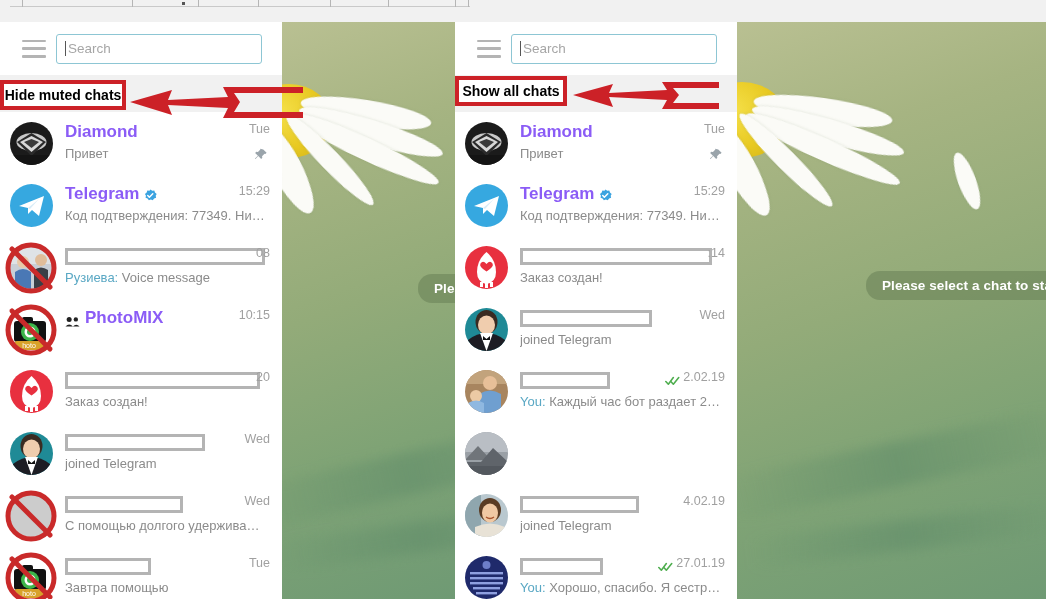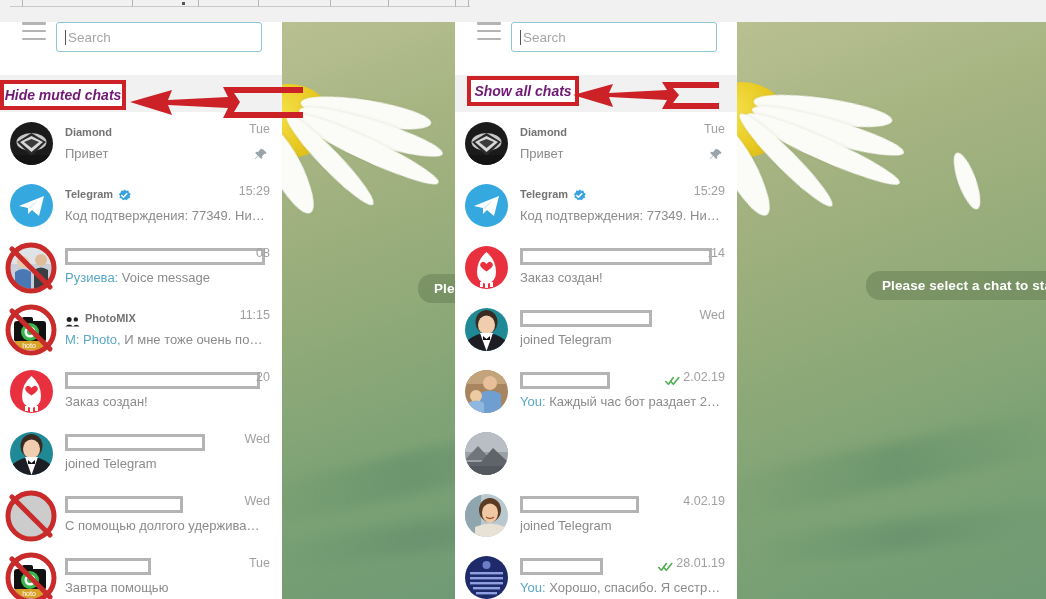--- a/index.html
+++ b/index.html
@@ -63,21 +63,21 @@
     letter-spacing:0.1px;
   }
 
   
   .sidebar {
     position:absolute; top:0; left:0; width:282px; height:577px;
     background:#ffffff; overflow:hidden;
   }
   .sb-header {
     position:relative; height:53px; background:#ffffff;
-    display:flex; padding:0 10px;
+    display:flex; align-items:center; padding:0 10px;
   }
   .hamburger { width:24px; height:18px; margin-left:12px; margin-right:10px;
     display:flex; flex-direction:column; justify-content:space-between; cursor:pointer; }
   .hamburger span { display:block; height:2.5px; background:#b4b4b4; border-radius:1px; }
   .search-box {
     flex:1; height:30px; border:1px solid #8dc6d4; border-radius:3px;
     background:#fff; display:flex; align-items:center; padding:0 8px; margin-right:10px;
     position:relative;
   }
   .caret { width:1px; height:15px; background:#555; margin-right:2px; }
@@ -86,21 +86,21 @@
   .filter-row {
     height:37px; background:#f1f1f1; position:relative;
   }
 
   .chat-list { position:absolute; top:90px; left:0; right:0; bottom:0; overflow:hidden; background:#fff; }
   .chat-item { position:relative; height:62px; display:flex; align-items:center; padding:0 12px 0 10px; }
   .avatar-wrap { position:relative; width:43px; height:43px; flex:0 0 43px; margin-right:12px; }
   .avatar { width:43px; height:43px; border-radius:50%; overflow:hidden; position:relative; }
   .ci-body { flex:1; min-width:0; position:relative; height:43px; }
   .ci-top { display:flex; align-items:center; height:21px; }
-  .ci-name { font-size:11px; font-weight:bold; color:#737373; white-space:nowrap; overflow:hidden; }
+  .ci-name { font-size:17px; font-weight:bold; color:#8b5cf6; white-space:nowrap; overflow:hidden; }
   .ci-sub { font-size:13px; color:#8b8b8b; white-space:nowrap; overflow:hidden; text-overflow:ellipsis; margin-top:3px; }
   .ci-sub .who { color:#5aa8c4; }
   .ci-right { position:absolute; right:0; top:0; text-align:right; display:flex; align-items:center; gap:3px; }
   .ci-time { font-size:12.5px; color:#a0a0a0; white-space:nowrap; }
   .verified { display:inline-block; width:13px; height:13px; margin-left:5px; }
   .pin { position:absolute; right:2px; top:26px; width:14px; height:14px; }
   .group-icon { display:inline-block; width:15px; height:11px; margin-right:5px; }
   .checks { display:inline-block; width:15px; height:10px; }
 
   
@@ -109,21 +109,21 @@
     background:#ffffff; border:3px solid #b4b4b4;
   }
 
   
   .noentry { position:absolute; left:-9px; top:-8px; width:60px; height:60px; pointer-events:none; }
 
   
   .anno-box {
     position:absolute; border:4px solid #cc2127; background:#ffffff;
     display:flex; align-items:center; justify-content:center;
-    font-weight:bold; color:#701a75; z-index:40;font-style:italic;
+    font-weight:bold; color:#000000; z-index:40;
   }
   .anno-arrow { position:absolute; z-index:40; pointer-events:none; }
 </style>
 </head>
 <body>
 
 <div id="root">
 
   <div class="top-strip">
     <div class="ruler"></div>
@@ -262,24 +262,23 @@
             <div class="ci-body">
               <div class="ci-top">
                 <span class="group-icon"><svg viewBox="0 0 18 13" width="15" height="11">
   <circle cx="5" cy="4" r="3" fill="#222"></circle>
                     <circle cx="13" cy="4" r="2.6" fill="#222"></circle>
   <path d="M0.5 12.5 q4.5 -5 9 0 z" fill="#222"></path>
                     <path d="M9.5 12.5 q4 -4.3 8 0 z" fill="#222"></path>
 </svg></span>
                 <span class="ci-name">PhotoMIX</span>
                 <div class="ci-right">
-                  <span class="ci-time">11:15</span>
-                </div>
-              </div>
-              <div class="ci-sub"><span class="who">M: Photo, </span>И мне тоже очень по…</div>
+                  <span class="ci-time">10:15</span>
+                </div>
+              </div>
             </div>
           </div>
           <div class="chat-item">
             <div class="avatar-wrap">
               <div class="avatar"><svg width="43" height="43" viewBox="0 0 43 43">
                   <rect width="43" height="43" fill="#e8303f"></rect>
        <path d="M21.5 6 Q31 14 31 26 Q31 36 21.5 38 Q12 36 12 26 Q12 14 21.5 6 Z" fill="#ffffff"></path>
        <path d="M21.5 18 q-3.5 -4 -6 -0.5 q-2 3 6 8 q8 -5 6 -8 q-2.5 -3.5 -6 0.5 Z" fill="#e8303f"></path>
        <rect x="15" y="36" width="3" height="5" fill="#ffffff"></rect>
        <rect x="20" y="36" width="3" height="6" fill="#ffffff"></rect>
@@ -566,30 +565,30 @@
                 </svg></div>
             </div>
             <div class="ci-body">
               <div class="ci-top">
                 <div class="redact" style="width: 83px;"></div>
                 <div class="ci-right">
                   <span class="checks"><svg viewBox="0 0 18 11" width="15" height="10">
   <path d="M1 6.2 l3 3.2 6 -8" stroke="#4fae4f" stroke-width="1.9" fill="none" stroke-linecap="round" stroke-linejoin="round"></path>
   <path d="M7 6.2 l3 3.2 6.5 -8" stroke="#4fae4f" stroke-width="1.9" fill="none" stroke-linecap="round" stroke-linejoin="round"></path>
 </svg></span>
-                  <span class="ci-time">28.01.19</span>
+                  <span class="ci-time">27.01.19</span>
                 </div>
               </div>
               <div class="ci-sub"><span class="who">You: </span>Хорошо, спасибо. Я сестре …</div>
             </div>
           </div>
         </div>
     </div>
 
-    <div class="anno-box" style="left:12px; top:54px; width:112px; height:30px; font-size:14px;">
+    <div class="anno-box" style="left:0px; top:54px; width:112px; height:30px; font-size:14px;">
       <span>Show all chats</span>
     </div>
     <svg class="anno-arrow" width="148" height="30" style="left:116px; top:58px;" viewBox="0 0 148 30">
       <path d="M2,15 L42,4 L38,13 L96,10 L91,2 L148,2 L148,8 L102,8 L108,15 L102,23 L148,23 L148,29 L91,29 L96,20 L38,17 L42,27 Z" fill="#cc2127"></path>
     </svg>
   </div>
 
 </div>
 
 </body></html>

